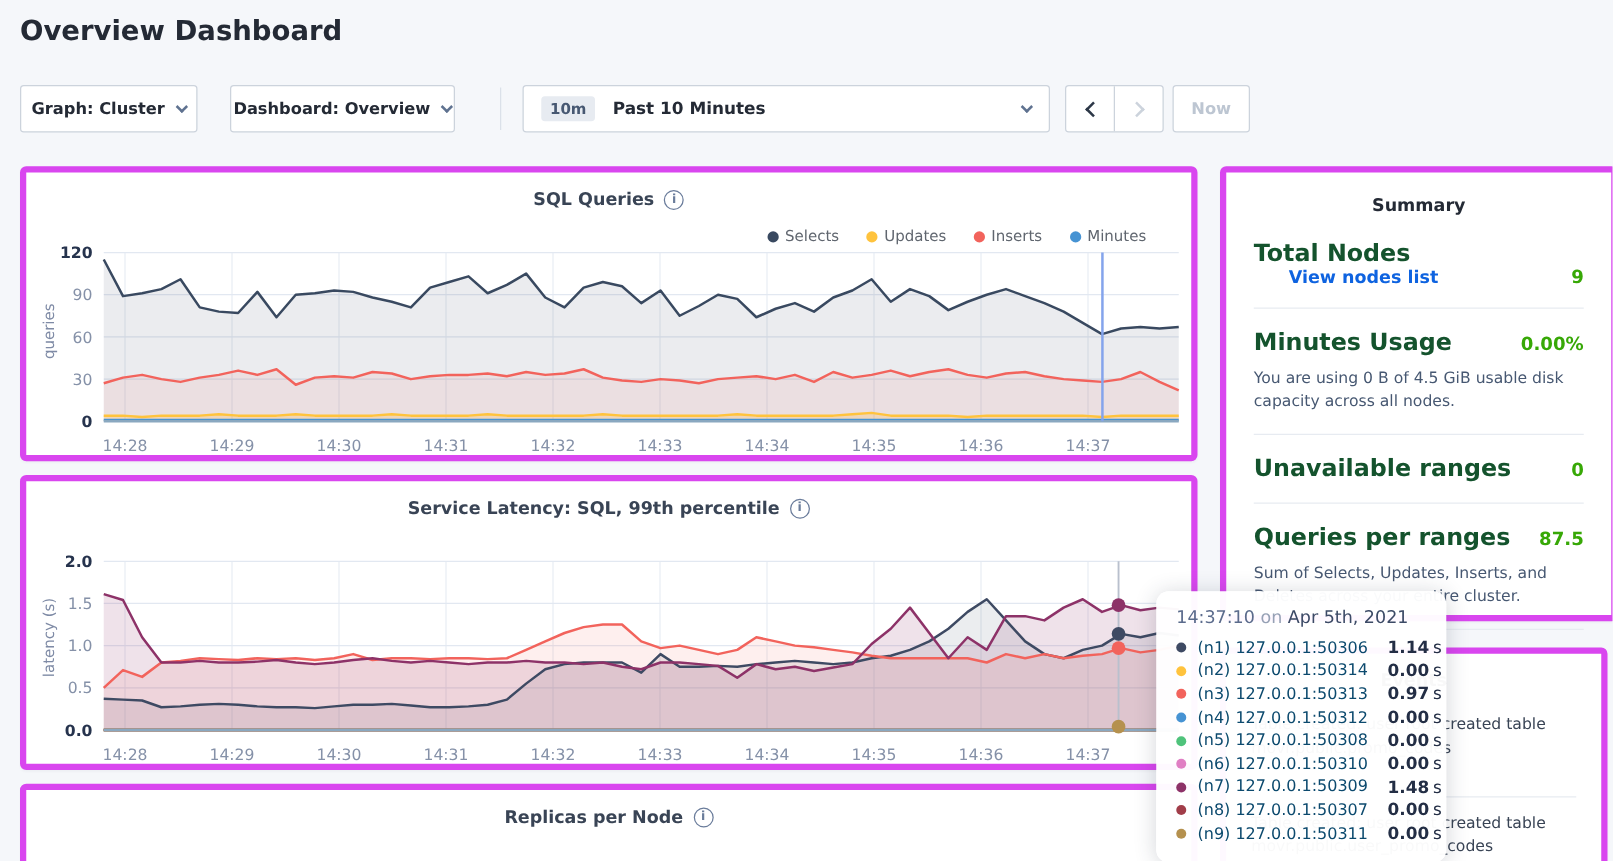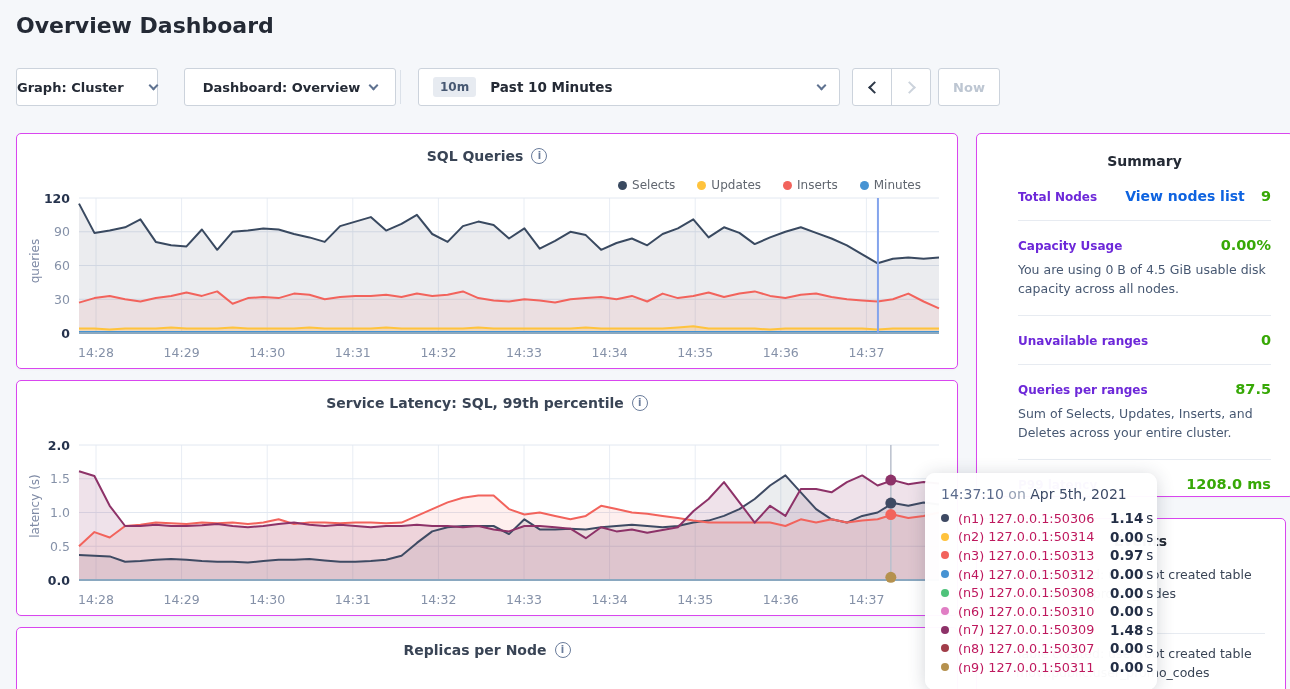--- a/index.html
+++ b/index.html
@@ -25,21 +25,21 @@
   .pager { position:absolute; left:852px; top:68px; width:79px; height:38px; background:#fff;
            border:1px solid #ccd3dc; border-radius:3px; display:flex; }
   .pager > div { flex:1; display:flex; align-items:center; justify-content:center; cursor:pointer; }
   .pager > div:first-child { border-right:1px solid #ccd3dc; }
   .arrow { width:9px; height:9px; border-right:2.5px solid #2c3747; border-bottom:2.5px solid #2c3747; }
   .arrow.left  { transform:rotate(135deg); margin-left:4px; }
   .arrow.right { transform:rotate(-45deg); margin-right:4px; border-color:#ccd3dc; }
   .now-btn { left:938px; width:62px; color:#bdc6d2; cursor:default; }
 
   
-  .panel { position:absolute; background:#fff; border:1px solid #d946ef; border-radius:5px; box-shadow:0 1px 2px rgba(30,40,60,0.03);padding-left:19px; }
+  .panel { position:absolute; background:#fff; border:5px solid #d946ef; border-radius:5px; box-shadow:0 1px 2px rgba(30,40,60,0.03); }
   .chart-panel-1 { left:16px; top:133px; width:942px; height:236px; }
   .chart-panel-2 { left:16px; top:380px; width:942px; height:236px; }
   .chart-panel-3 { left:16px; top:627px; width:942px; height:140px; }
   .summary-panel { left:976px; top:133px; width:318px; height:364px; }
   .events-panel  { left:976px; top:518px; width:310px; height:240px; }
 
   .chart-title-row { position:absolute; left:0; right:0; top:14px; display:flex; align-items:center; justify-content:center; gap:8px; }
   .chart-title { font-size:14px; font-weight:bold; color:#394455; }
   .info-icon { width:16px; height:16px; border:1.5px solid #6a7c9b; border-radius:50%; color:#6a7c9b;
                font-size:10px; line-height:13px; text-align:center; font-weight:bold; cursor:pointer; }
@@ -50,54 +50,54 @@
 
   .chart-svg { position:absolute; left:0; top:56px; }
   .ylabel { position:absolute; left:-22px; top:102px; width:80px; text-align:center; transform:rotate(-90deg);
             font-size:12px; color:#7e8aa5; }
   svg text { font-family:"DejaVu Sans","Liberation Sans",sans-serif; }
 
   
   .summary-heading { text-align:center; font-size:14px; font-weight:bold; color:#242a35; padding:19px 0 3px; }
   .sum-row { margin:0 22px; padding:16px 0; border-bottom:1px solid #e7ebf1; display:flex; flex-wrap:wrap; align-items:baseline; }
   .sum-row:last-child { border-bottom:none; }
-  .sum-label { font-size:12px; font-weight:bold; color:#6d28d9; }
+  .sum-label { font-size:19px; font-weight:bold; color:#14532d; }
   .sum-link { font-size:14px; font-weight:bold; color:#0e63e0; margin-left:28px; cursor:pointer; }
   .sum-value { margin-left:auto; font-size:14.5px; font-weight:bold; color:#37a806; }
   .sum-desc { width:100%; font-size:12.5px; color:#475872; line-height:1.55; margin-top:7px; }
 
   
   .events-heading { text-align:center; font-size:14px; font-weight:bold; color:#242a35; padding:14px 0 6px; }
   .event-row { margin:0 20px; padding:10px 0 30px; border-bottom:1px solid #e7ebf1; font-size:12.5px;
                color:#394455; line-height:19px; }
   .event-row:last-child { border-bottom:none; padding-bottom:12px; }
 
   
   .tooltip { position:absolute; left:925px; top:473px; width:232px; background:rgba(255,255,255,0.97);
              border-radius:10px; box-shadow:0 2px 18px rgba(40,50,70,0.20); padding:13px 16px 14px; z-index:50; }
   .tt-header { font-size:14px; margin-bottom:7px; }
   .tt-time { color:#5b6b8c; }
   .tt-on { color:#96a1b5; }
   .tt-date { color:#3c4a66; }
   .tt-row { display:flex; align-items:center; height:18.6px; }
   .tt-dot { width:8px; height:8px; border-radius:50%; margin-right:9px; flex:none; }
-  .tt-node { font-size:12.8px; color:#be185d; width:152px; flex:none; }
+  .tt-node { font-size:12.8px; color:#0c4a6e; width:152px; flex:none; }
   .tt-val { font-size:13.5px; font-weight:bold; color:#232e45; }
   .tt-unit { font-weight:normal; margin-left:3px; }
 </style>
 </head>
 <body>
 
 <div class="page-title">Overview Dashboard</div>
 
-<div class="btn" style="left:16px;width:142px;justify-content:space-between;">
+<div class="btn" style="left:16px;width:142px;">
   <span>Graph: Cluster</span>
   <span class="chev"></span>
 </div>
-<div class="btn" style="left:184px;width:212px;">
+<div class="btn" style="left:184px;width:180px;">
   <span>Dashboard: Overview</span>
   <span class="chev"></span>
 </div>
 <div class="vdiv"></div>
 <div class="time-select">
   <span class="time-badge">10m</span>
   <span class="time-label">Past 10 Minutes</span>
   <span class="chev"></span>
 </div>
 <div class="pager">
@@ -243,21 +243,21 @@
 </div>
 
 <div class="panel summary-panel">
   <div class="summary-heading">Summary</div>
   <div class="sum-row">
     <span class="sum-label">Total Nodes</span>
     <span class="sum-link">View nodes list</span>
     <span class="sum-value">9</span>
   </div>
   <div class="sum-row">
-    <span class="sum-label">Capacity Usage</span>
+    <span class="sum-label">Minutes Usage</span>
     <span class="sum-value">0.00%</span>
     <span class="sum-desc">You are using 0 B of 4.5 GiB usable disk capacity across all nodes.</span>
   </div>
   <div class="sum-row">
     <span class="sum-label">Unavailable ranges</span>
     <span class="sum-value">0</span>
   </div>
   <div class="sum-row">
     <span class="sum-label">Queries per ranges</span>
     <span class="sum-value">87.5</span>

